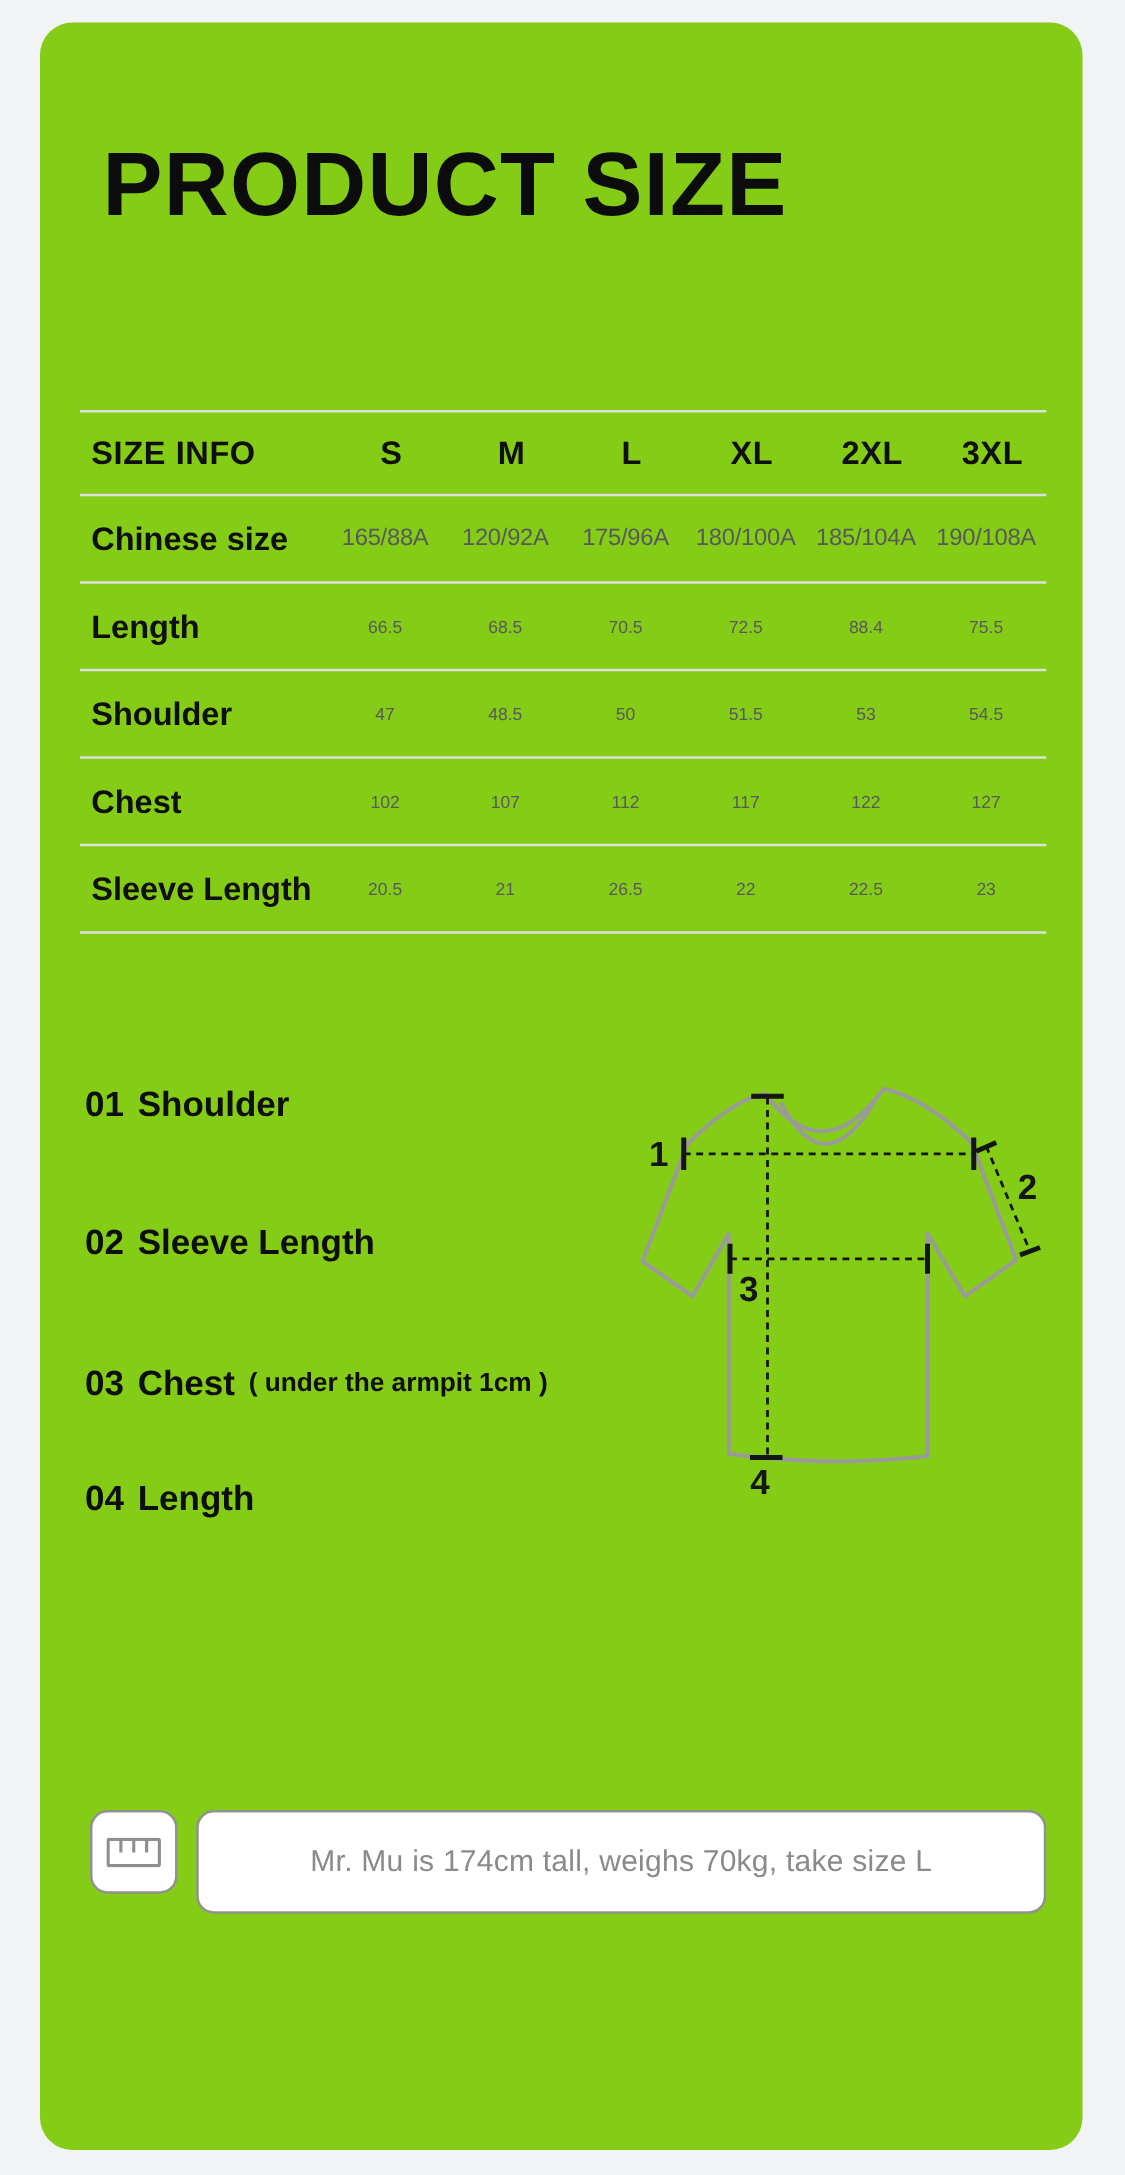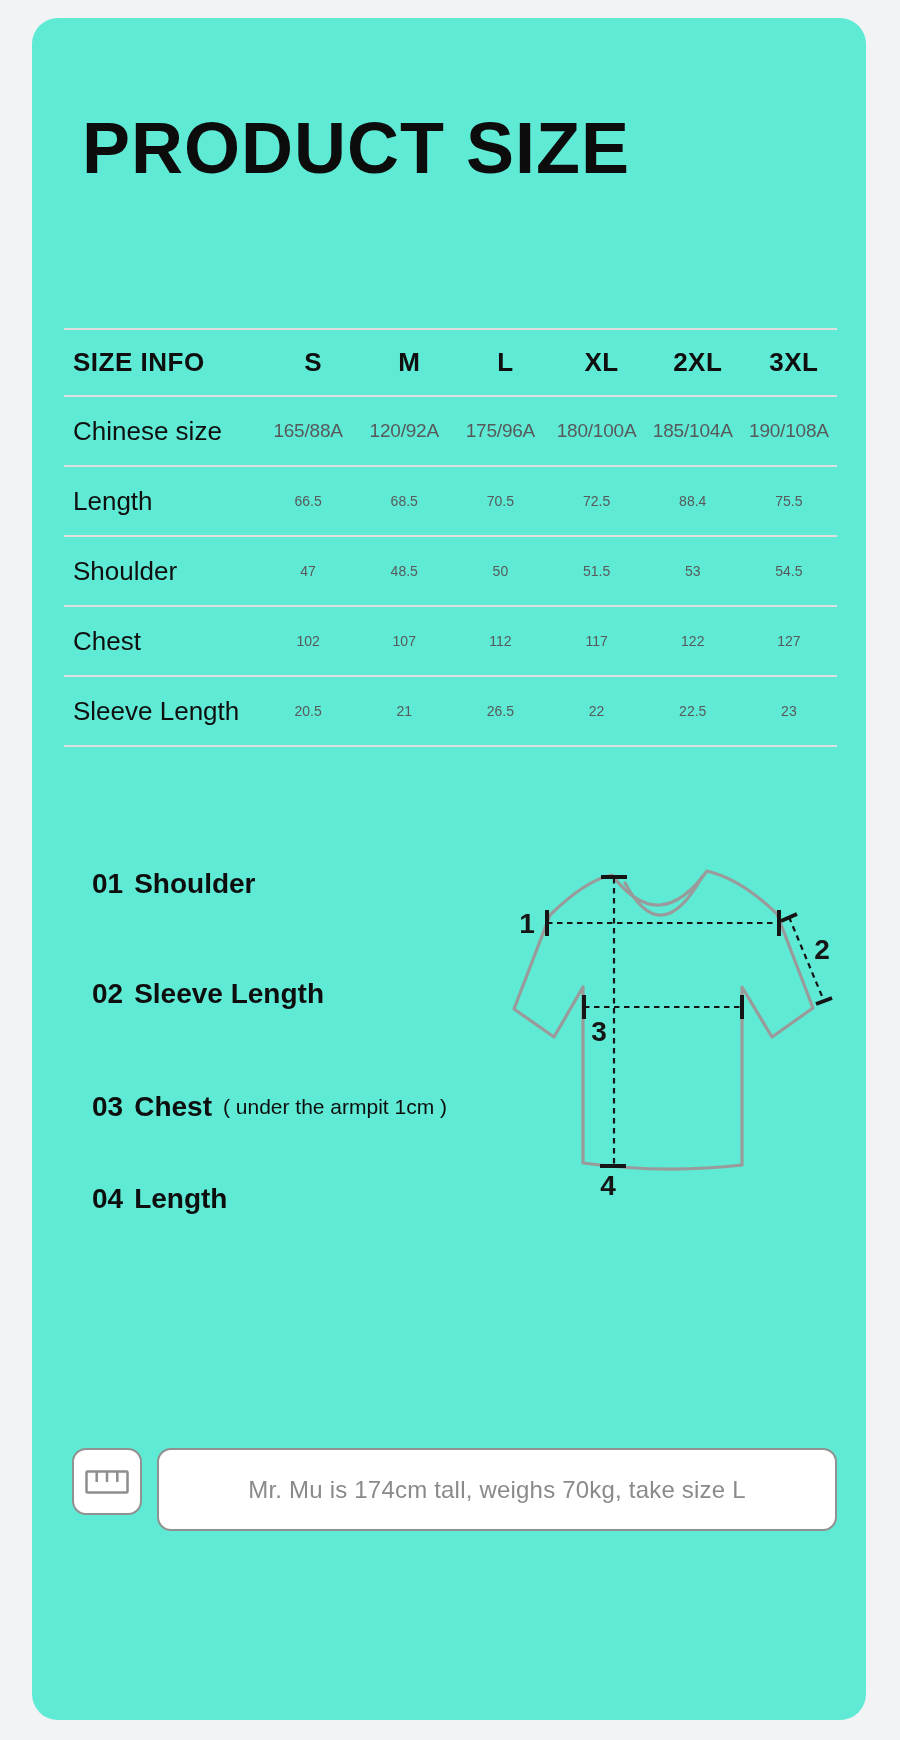--- a/index.html
+++ b/index.html
@@ -6,21 +6,21 @@
   body {
     width:900px; height:1740px;
     background:#f2f3f5;
     font-family:"Liberation Sans", sans-serif;
     position:relative;
     -webkit-font-smoothing:antialiased;
   }
   .card {
     position:absolute; left:32px; top:18px;
     width:834px; height:1702px;
-    background:#5eead4; border-radius:26px;
+    background:#84cc16; border-radius:26px;
   }
   .page-title {
     position:absolute; left:50px; top:94px;
     font-size:72px; font-weight:700; letter-spacing:1px;
     color:#0c0c0c; line-height:1;
   }
   
   .size-table {
     position:absolute; left:32px; top:310px; width:773px;
     border-top:2px solid #dfdfdf;
@@ -32,32 +32,31 @@
     height:68px;
     border-bottom:2px solid #dfdfdf;
   }
   .t-row.header { height:65px;gap:10px; }
   .t-cell { text-align:center; color:#58595b; font-size:14px; }
   .t-cell.first { text-align:left; padding-left:9px; }
   .header .t-cell {
     font-weight:700; color:#0f0f0f; font-size:26px; letter-spacing:0.5px;
   }
   .row-label {
-    font-weight:400; color:#0f0f0f; font-size:26px;
+    font-weight:700; color:#0f0f0f; font-size:26px;
   }
   .t-row.small-vals .t-cell:not(.first) { font-size:19px; letter-spacing:-0.2px; }
   
   .measure-item {
     position:absolute; left:36px;
     display:flex; align-items:center; gap:11px;
     font-weight:700; color:#0e0e0e; font-size:28px; line-height:34px;
     white-space:nowrap;
-    margin-left:24px;
-  }
-  .m-note { font-size:21px; font-weight:400; color:#0e0e0e; }
+  }
+  .m-note { font-size:21px; font-weight:700; color:#0e0e0e; }
   .mi-0 { top:849px; }
   .mi-1 { top:959px; }
   .mi-2 { top:1072px; }
   .mi-3 { top:1164px; }
   
   .diagram-wrap { position:absolute; left:408px; top:742px; width:420px; height:450px; }
   .shirt { fill:none; stroke:#9a9a9a; stroke-width:3.2; stroke-linejoin:round; stroke-linecap:round; }
   .dash  { fill:none; stroke:#151515; stroke-width:2.2; stroke-dasharray:5.5 4.5; }
   .tick  { fill:none; stroke:#151515; stroke-width:4; }
   .mlabel {

